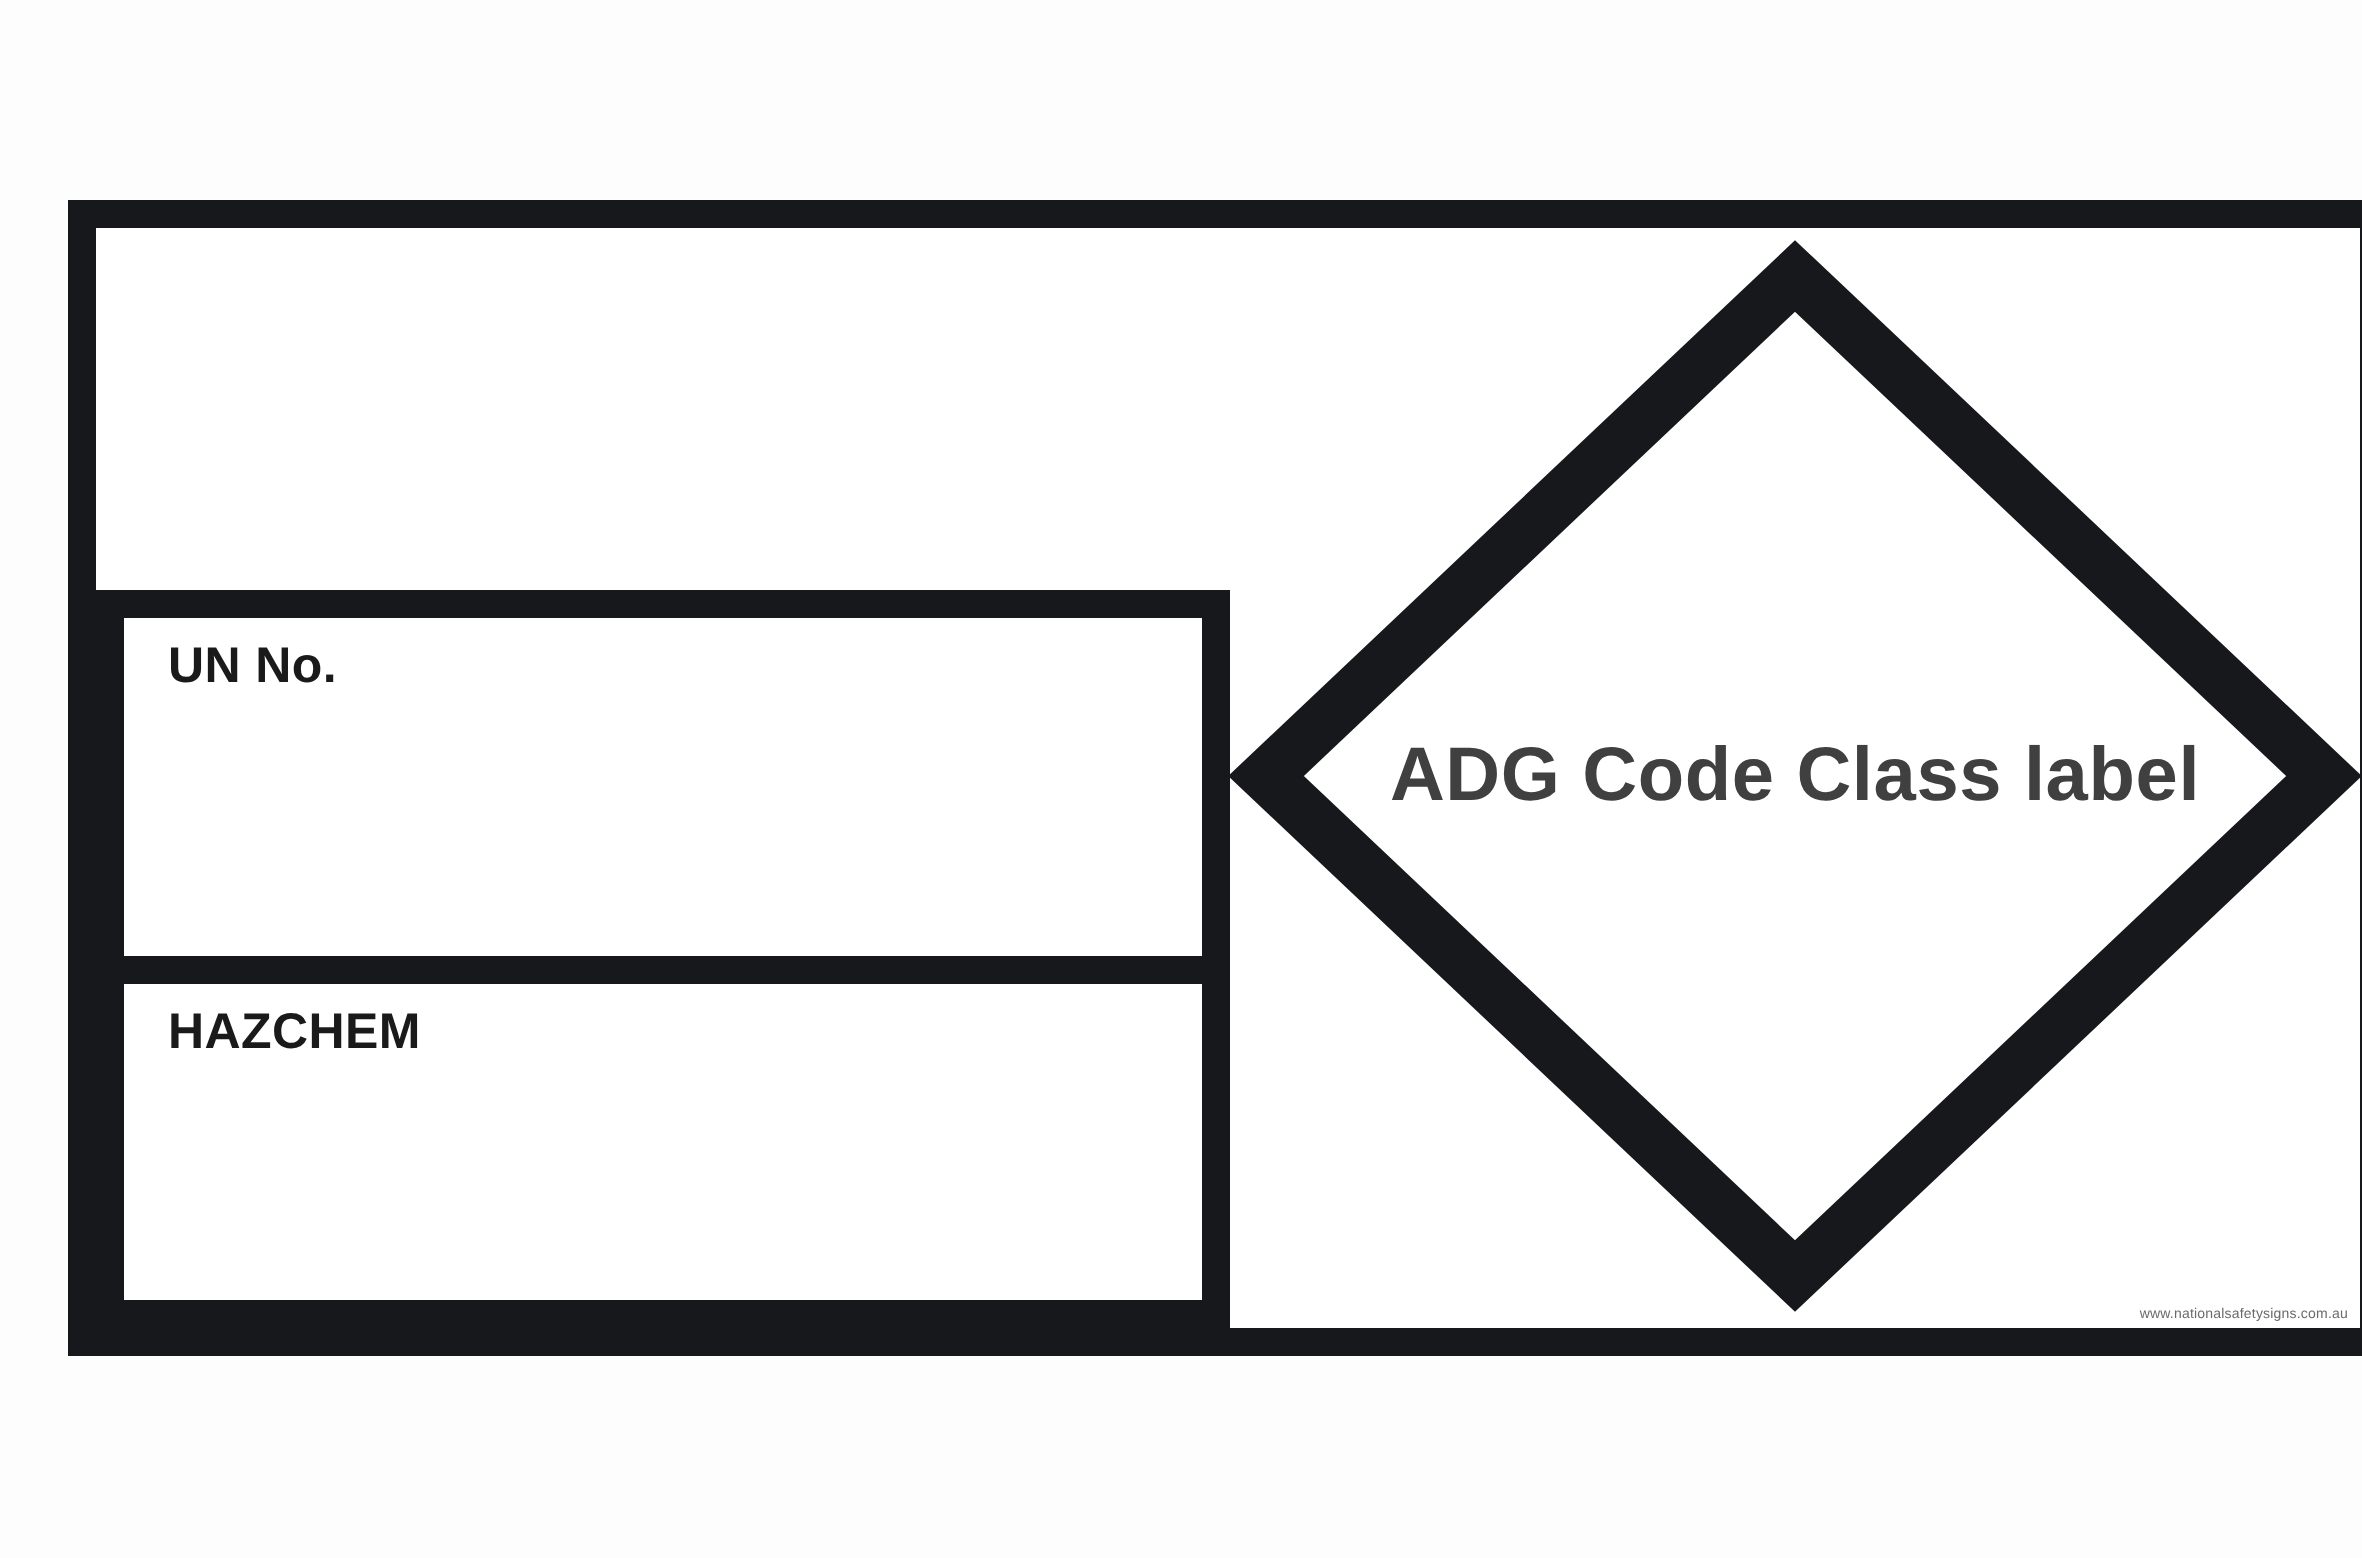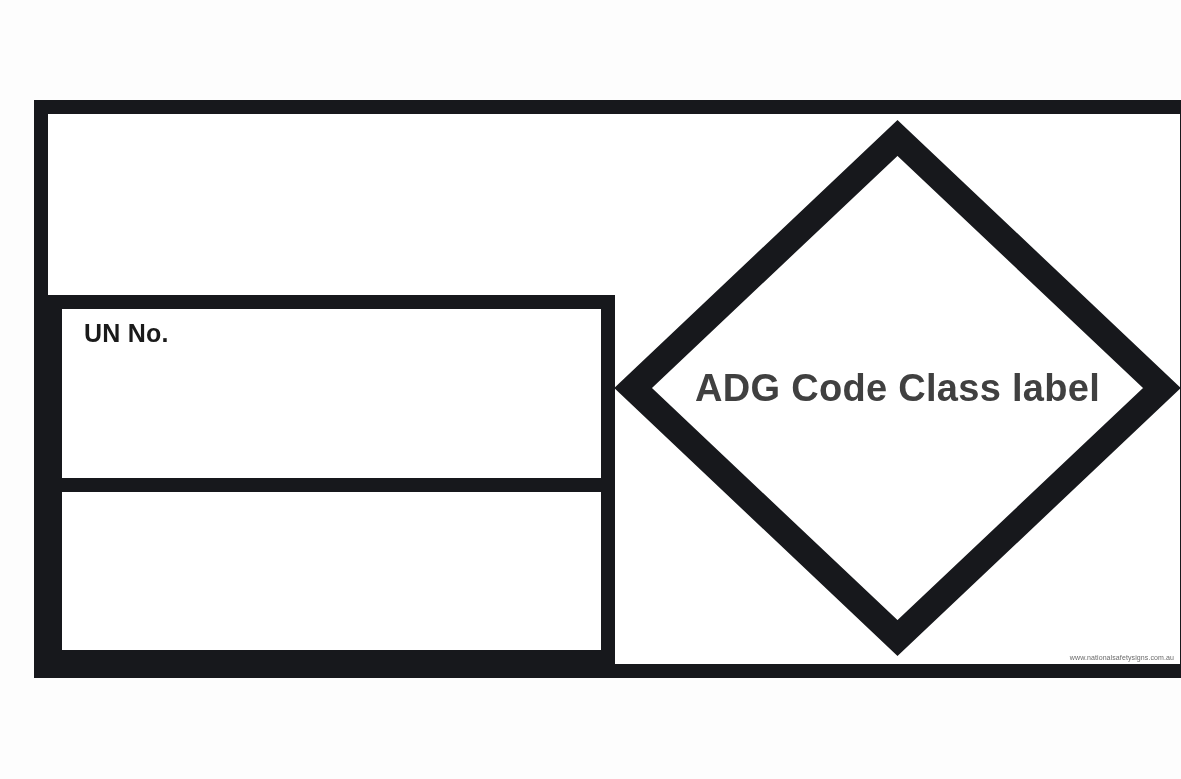--- a/index.html
+++ b/index.html
@@ -151,20 +151,21 @@
       <div style="position:absolute;left:0;top:0;width:567px;height:181px;background:#ffffff;"></div>
 
       <div class="left-column">
 
         <div class="field-box un-no">
           <div class="field-label">UN No.</div>
           <div style="position:absolute;left:22px;top:48px;right:16px;bottom:6px;"></div>
         </div>
 
         <div class="field-box hazchem">
+          <div class="field-label">HAZCHEM</div>
           <div style="position:absolute;left:22px;top:48px;right:16px;bottom:6px;"></div>
         </div>
 
       </div>
 
       <div class="right-column">
 
         <div class="diamond-wrap">
           <svg viewBox="0 0 565 550" preserveAspectRatio="none">
             <polygon points="282.5,24 547,274 282.5,524 18,274" fill="none" stroke="#17181c" stroke-width="26" stroke-linejoin="miter" vector-effect="non-scaling-stroke"></polygon>

